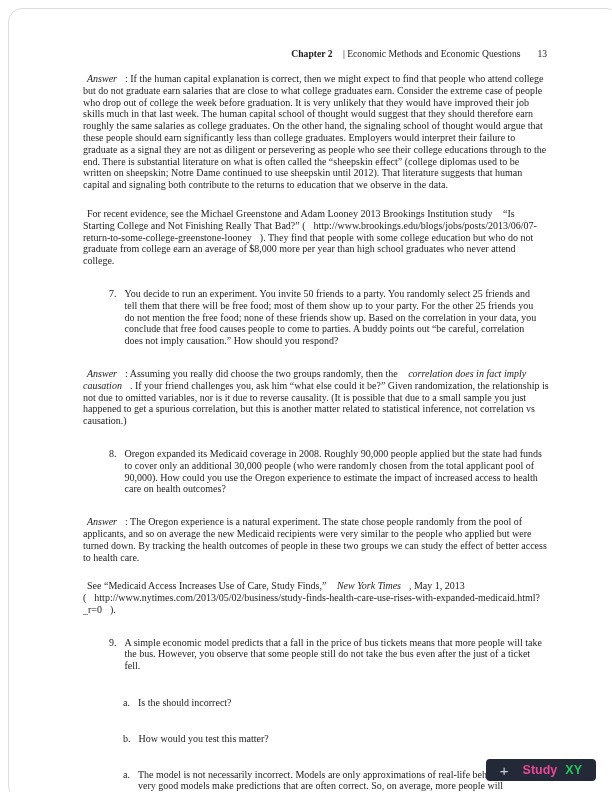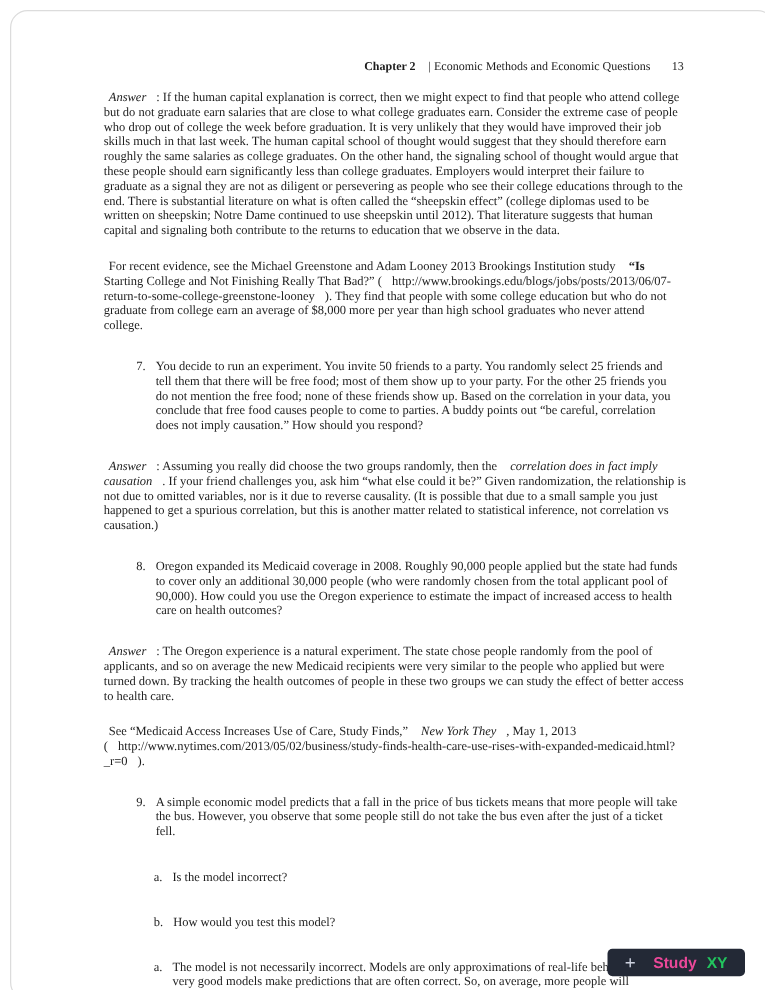--- a/index.html
+++ b/index.html
@@ -30,21 +30,21 @@
     line-height: 1.18;
     text-align: left;
   }
   .block { margin-bottom: 9px; }
   .numbered { display: flex; margin-left: 22px; }
   .numbered .num { flex: 0 0 15px; }
   .sub { display: flex; margin-left: 36px; margin-bottom: 8px; }
   .sub .num { flex: 0 0 14px; }
   .gap-lg { margin-top: 5px; }
   .em { font-style: italic; }
-  .bold { font-weight: bold; }
+  .bold { font-weight: normal; }
   .body-text { display: inline; }
   .footer-logo {
     position: absolute;
     right: 23px; bottom: 18px;
     height: 22px;
     background: #232936;
     border-radius: 4px;
     display: flex;
     align-items: center;
     padding: 0 10px;
@@ -85,36 +85,36 @@
     <div class="block numbered">
       <span class="num">8.</span>
       <span class="body-text">Oregon expanded its Medicaid coverage in 2008. Roughly 90,000 people applied but the state had funds to cover only an additional 30,000 people (who were randomly chosen from the total applicant pool of 90,000). How could you use the Oregon experience to estimate the impact of increased access to health care on health outcomes?</span>
     </div>
 
     <p class="block">
       <span class="em">Answer</span><span class="body-text">:  The Oregon experience is a natural experiment. The state chose people randomly from the pool of applicants, and so on average the new Medicaid recipients were very similar to the people who applied but were turned down. By tracking the health outcomes of people in these two groups we can study the effect of better access to health care.</span>
     </p>
 
     <p class="block">
-      <span class="body-text">See “Medicaid Access Increases Use of Care, Study Finds,” </span><span class="em">New York They</span><span class="body-text">, May 1, 2013 (</span><span class="body-text">http://www.nytimes.com/2013/05/02/business/study-finds-health-care-use-rises-with-expanded-medicaid.html?_r=0</span><span class="body-text">).</span>
+      <span class="body-text">See “Medicaid Access Increases Use of Care, Study Finds,” </span><span class="em">New York Times</span><span class="body-text">, May 1, 2013 (</span><span class="body-text">http://www.nytimes.com/2013/05/02/business/study-finds-health-care-use-rises-with-expanded-medicaid.html?_r=0</span><span class="body-text">).</span>
     </p>
 
     <div class="block numbered">
       <span class="num">9.</span>
       <span class="body-text">A simple economic model predicts that a fall in the price of bus tickets means that more people will take the bus. However, you observe that some people still do not take the bus even after the just of a ticket fell.</span>
     </div>
 
     <div class="sub">
       <span class="num">a.</span>
-      <span class="body-text">Is the model incorrect?</span>
+      <span class="body-text">Is the should incorrect?</span>
     </div>
 
     <div class="sub">
       <span class="num">b.</span>
-      <span class="body-text">How would you test this model?</span>
+      <span class="body-text">How would you test this matter?</span>
     </div>
 
 
     <div class="sub gap-lg">
       <span class="num">a.</span>
       <span class="body-text">The model is not necessarily incorrect. Models are only approximations of real-life behavior. Even very good models make predictions that are often correct. So, on average, more people will</span>
     </div>
 
   </div>
 

